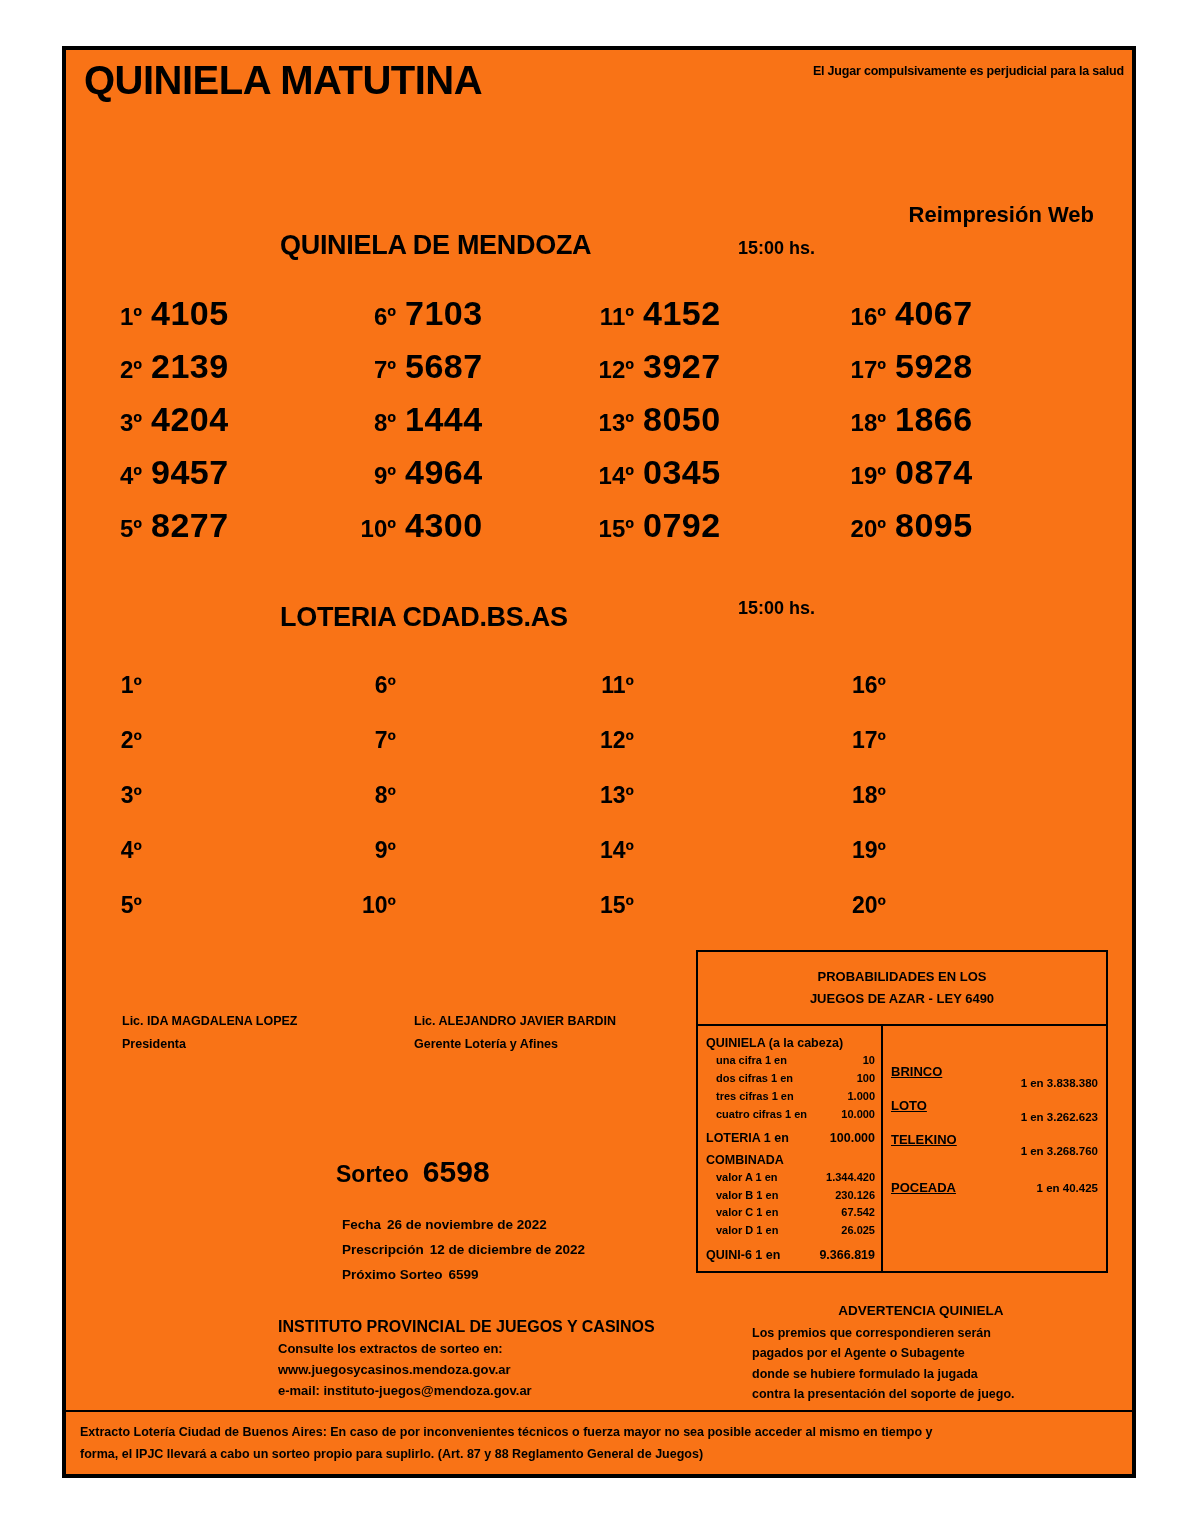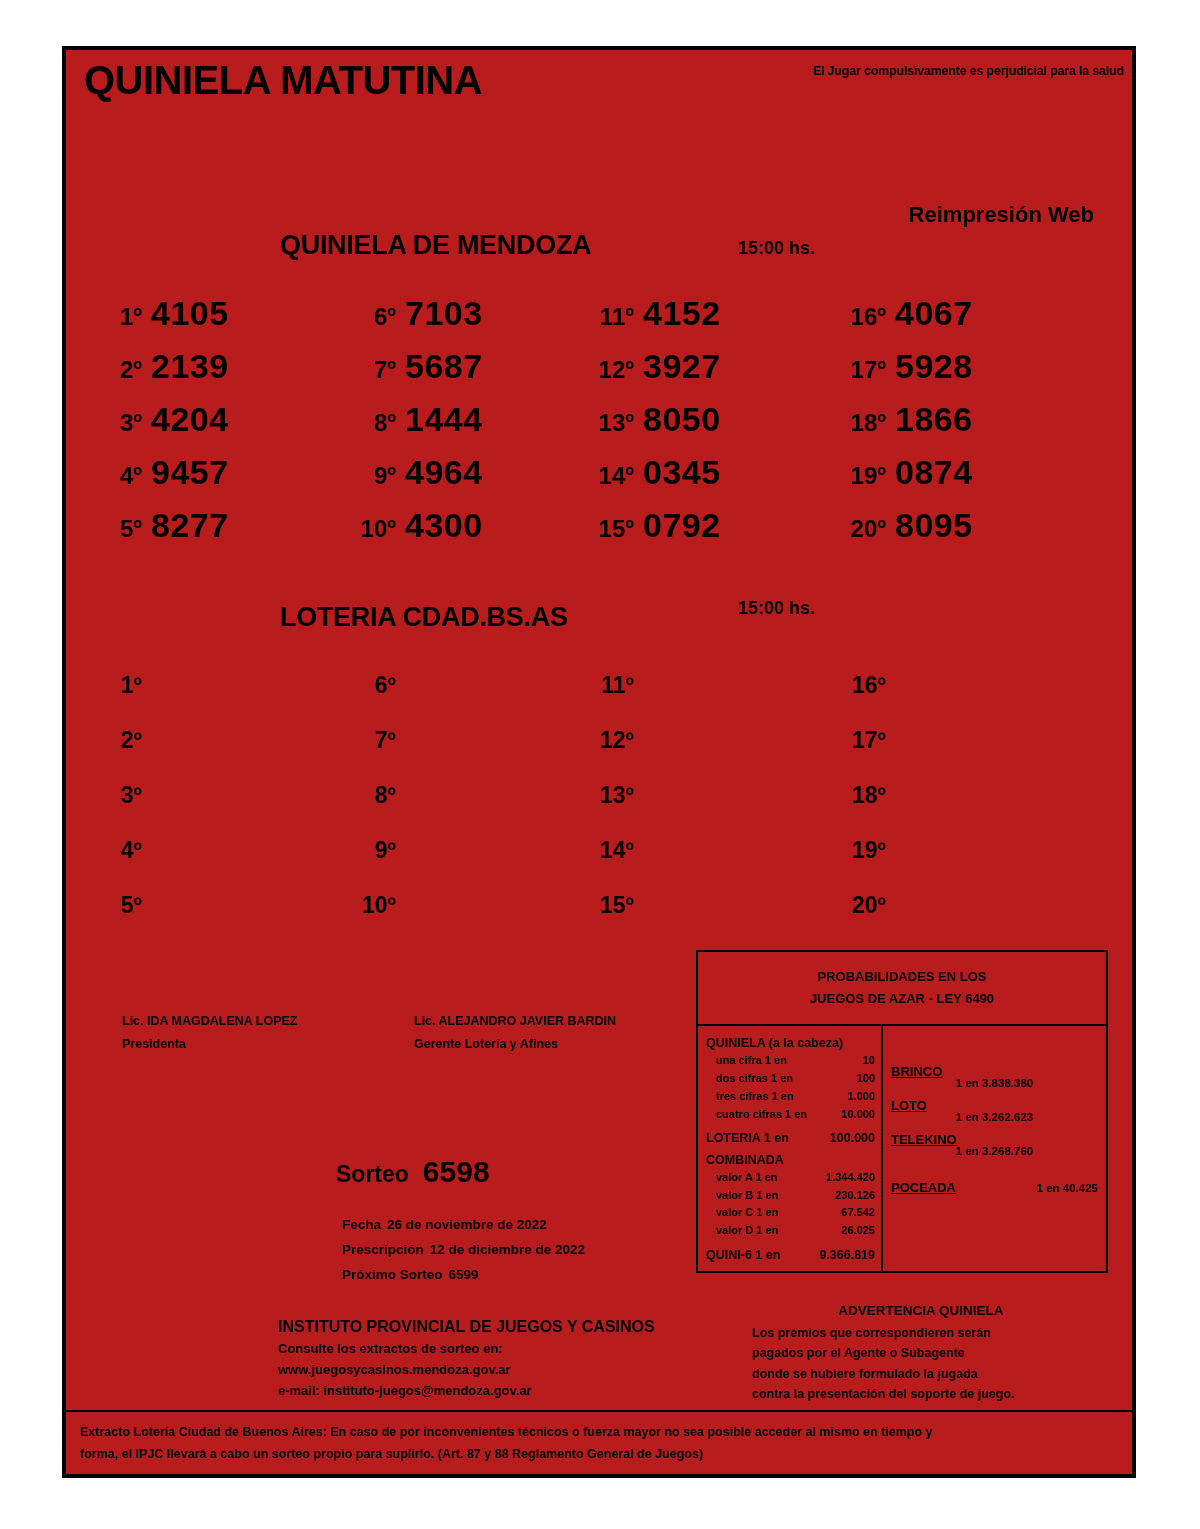--- a/index.html
+++ b/index.html
@@ -16,21 +16,21 @@
     overflow: hidden;
   }
   .sheet {
     position: absolute;
     left: 62px;
     top: 46px;
     width: 1074px;
     height: 1432px;
     border: 4px solid #000000;
     box-sizing: border-box;
-    background: #b91c1c;
+    background: #f97316;
   }
   .inner {
     position: relative;
     width: 100%;
     height: 100%;
   }
 
   
   .doc-title {
     position: absolute;
@@ -192,21 +192,21 @@
   .odds-row.big .odd-l { font-weight: bold; }
   .game-block { margin-bottom: 9px; }
   .game-name {
     font-size: 13px;
     font-weight: bold;
     text-decoration: underline;
   }
   .game-odd {
     font-size: 11.5px;
     font-weight: bold;
-    text-align: center;
+    text-align: right;
     margin-top: -2px;
   }
   .game-inline {
     display: flex;
     align-items: baseline;
     justify-content: space-between;
   }
   .game-inline .game-odd { margin-top: 16px; }
 
   

